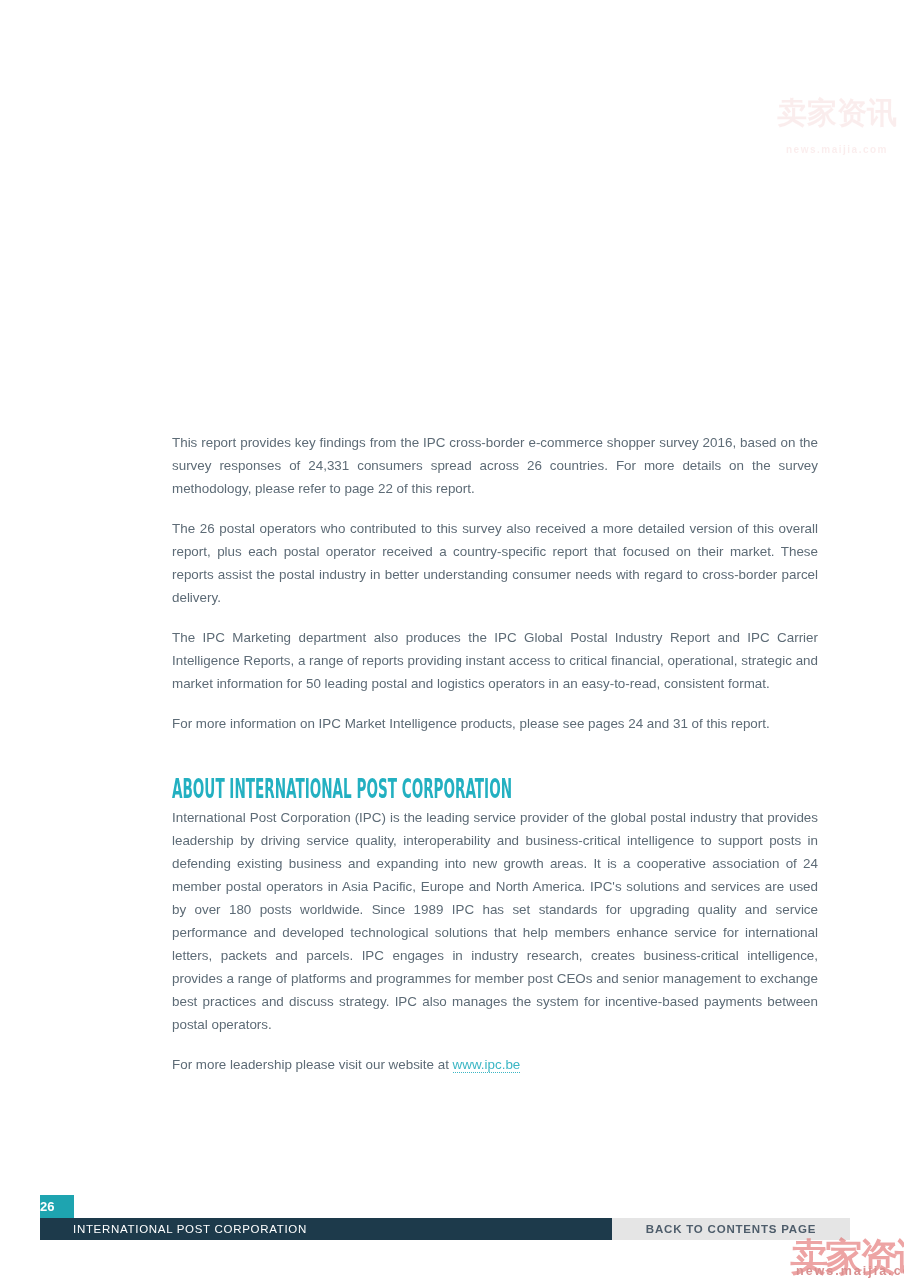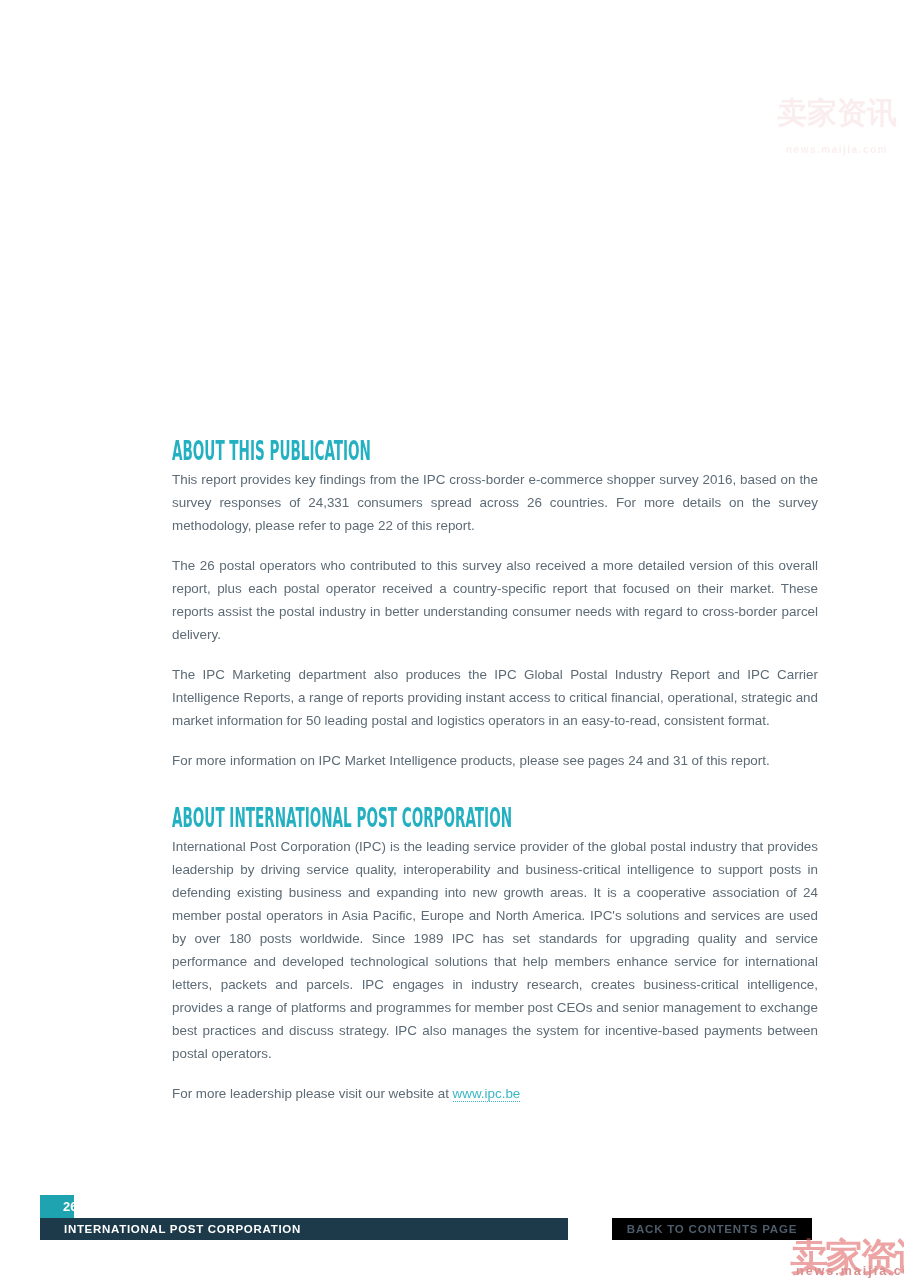--- a/index.html
+++ b/index.html
@@ -27,21 +27,21 @@
     transform: scale(0.58, 1.02);
     transform-origin: left top;
     font-family: "DejaVu Sans", "Liberation Sans", sans-serif;
     font-stretch: condensed;
     font-weight: bold;
     font-size: 26px;
     line-height: 26px;
     letter-spacing: 0;
     color: #23b0c1;
   }
-  .section-2 { margin-top: 26px; }
+  .section-2 { margin-top: 34px; }
   p.body-par {
     margin: 0 0 17px 0;
     font-size: 13.4px;
     line-height: 23px;
     color: #5d6b76;
     text-align: justify;
   }
   p.body-par:last-child { margin-bottom: 0; }
   a.teal-link {
     color: #3bb6c4;
@@ -54,41 +54,41 @@
   
   .page-badge {
     position: absolute;
     left: 40px; top: 1195px;
     width: 34px; height: 23px;
     background: #1ea4b0;
     color: #ffffff;
     font-weight: bold;
     font-size: 13px;
     display: flex; align-items: center;
-    padding-left: 23px;
+    padding-left: 0;
     box-sizing: border-box;
   }
   .footer-bar-dark {
     position: absolute;
     left: 40px; top: 1218px;
-    width: 528px; height: 22px;
+    width: 572px; height: 22px;
     background: #1d3a4b;
     color: #ffffff;
     font-size: 11.5px;
-    font-weight: bold;
+    font-weight: normal;
     letter-spacing: 0.7px;
     display: flex; align-items: center;
-    padding-left: 24px;
+    padding-left: 33px;
     box-sizing: border-box;
   }
   .footer-bar-gray {
     position: absolute;
     left: 612px; top: 1218px;
-    width: 200px; height: 22px;
-    background: #000000;
+    width: 238px; height: 22px;
+    background: #e5e5e5;
     color: #4e5d6b;
     font-size: 11.5px;
     font-weight: bold;
     letter-spacing: 0.8px;
     display: flex; align-items: center; justify-content: center;
     box-sizing: border-box;
     cursor: pointer;
   }
 
   
@@ -160,23 +160,20 @@
 <body>
 
 <div class="wm-top">
   <div class="wm-top-brand">卖家资讯</div>
   <div class="wm-top-domain">news.maijia.com</div>
 </div>
 
 <main class="content">
 
   <section class="section-1">
-    <h1 class="section-heading">
-      <span class="squeeze">ABOUT THIS PUBLICATION</span>
-    </h1>
     <p class="body-par">This report provides key findings from the IPC cross-border e-commerce shopper survey 2016, based on the survey responses of 24,331 consumers spread across 26 countries. For more details on the survey methodology, please refer to page 22 of this report.</p>
     <p class="body-par">The 26 postal operators who contributed to this survey also received a more detailed version of this overall report, plus each postal operator received a country-specific report that focused on their market. These reports assist the postal industry in better understanding consumer needs with regard to cross-border parcel delivery.</p>
     <p class="body-par">The IPC Marketing department also produces the IPC Global Postal Industry Report and IPC Carrier Intelligence Reports, a range of reports providing instant access to critical financial, operational, strategic and market information for 50 leading postal and logistics operators in an easy-to-read, consistent format.</p>
     <p class="body-par">For more information on IPC Market Intelligence products, please see pages 24 and 31 of this report.</p>
   </section>
 
   <section class="section-2">
     <h1 class="section-heading">
       <span class="squeeze">ABOUT INTERNATIONAL POST CORPORATION</span>
     </h1>

